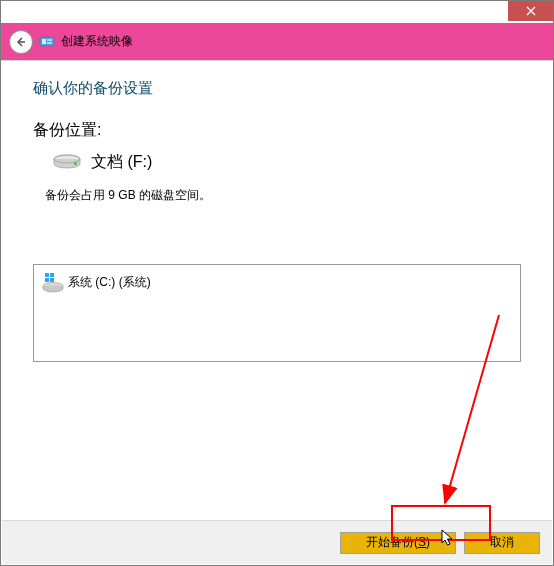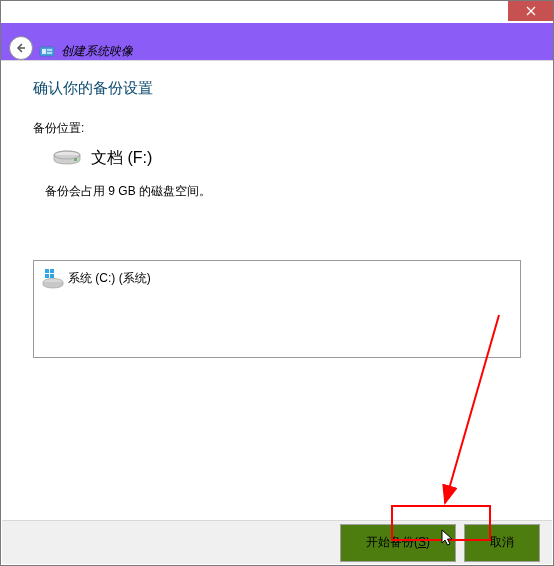--- a/index.html
+++ b/index.html
@@ -1,39 +1,39 @@
 <!DOCTYPE html>
 <html><head>
 <meta charset="utf-8">
 <style>
   * { box-sizing: border-box; margin: 0; padding: 0; }
   html, body { width: 554px; height: 566px; font-family: "Microsoft YaHei", "Segoe UI", sans-serif; font-size: 12px; background: #fff; }
   .window { width: 554px; height: 566px; border: 1px solid #7a7a7a; background: #fff; position: relative; }
   .titlebar { height: 22px; background: #fff; position: relative; }
   .close-btn { position: absolute; right: 0; top: 0; width: 45px; height: 20px; background: #c75050; color: #fff; display: flex; align-items: center; justify-content: center; cursor: pointer; }
   .close-btn svg { width: 10px; height: 10px; }
-  .header { height: 38px; background: #8b5cf6; border-bottom: 1px solid #d8d8d8; display: flex; align-items: flex-end; padding: 0 8px; font-style: italic; }
+  .header { height: 38px; background: #ec4899; border-bottom: 1px solid #d8d8d8; display: flex; align-items: center; padding: 0 8px; }
   .back-btn { width: 24px; height: 24px; border: 1px solid #8c8c8c; border-radius: 50%; display: flex; align-items: center; justify-content: center; cursor: pointer; margin-right: 6px; background: #fff; }
   .back-btn svg { width: 12px; height: 12px; }
   .app-icon { width: 16px; height: 16px; margin-right: 6px; display: flex; align-items: center; justify-content: center; }
   .app-icon svg { width: 16px; height: 16px; }
   .title-text { font-size: 12px; color: #000; }
   .content { padding: 18px 32px 0 32px; height: 448px; }
   .heading { color: #0c4a6e; font-size: 15px; margin-bottom: 22px; }
-  .label { font-size: 12px; color: #000; margin-bottom: 10px; }
+  .label { font-size: 16px; color: #000; margin-bottom: 10px; }
   .loc-row { display: flex; align-items: center; margin: 4px 0 14px 18px; }
   .hdd-icon { width: 32px; height: 22px; margin-right: 8px; }
   .loc-text { font-size: 16px; }
   .size-text { font-size: 12px; margin-bottom: 60px; margin-left: 12px; }
   .drivebox { border: 1px solid #999; height: 98px; padding: 6px 8px; margin-top: 6px; }
   .drive-row { display: flex; align-items: center; gap: 4px; }
   .win-icon { width: 22px; height: 22px; }
   .drive-text { font-size: 12px; }
   .footer { position: absolute; left: 1px; right: 1px; bottom: 1px; height: 44px; background: #f0f0f0; border-top: 1px solid #d8d8d8; display: flex; align-items: center; justify-content: flex-end; padding-right: 12px; gap: 8px; }
-  .btn { height: 38px; min-width: 72px; padding: 0 25px; background: #4d7c0f; border: 1px solid #a0a0a0; font-size: 12px; cursor: pointer; font-family: inherit; }
+  .btn { height: 22px; min-width: 72px; padding: 0 25px; background: #eab308; border: 1px solid #a0a0a0; font-size: 12px; cursor: pointer; font-family: inherit; }
   .btn.primary { min-width: 88px; }
   .annot-rect { position: absolute; border: 2px solid #ff0000; pointer-events: none; }
   .annot-arrow { position: absolute; pointer-events: none; }
   .cursor { position: absolute; width: 14px; height: 20px; pointer-events: none; }
   u { text-decoration: underline; }
 </style>
 </head>
 <body>
 
 <div class="window">

